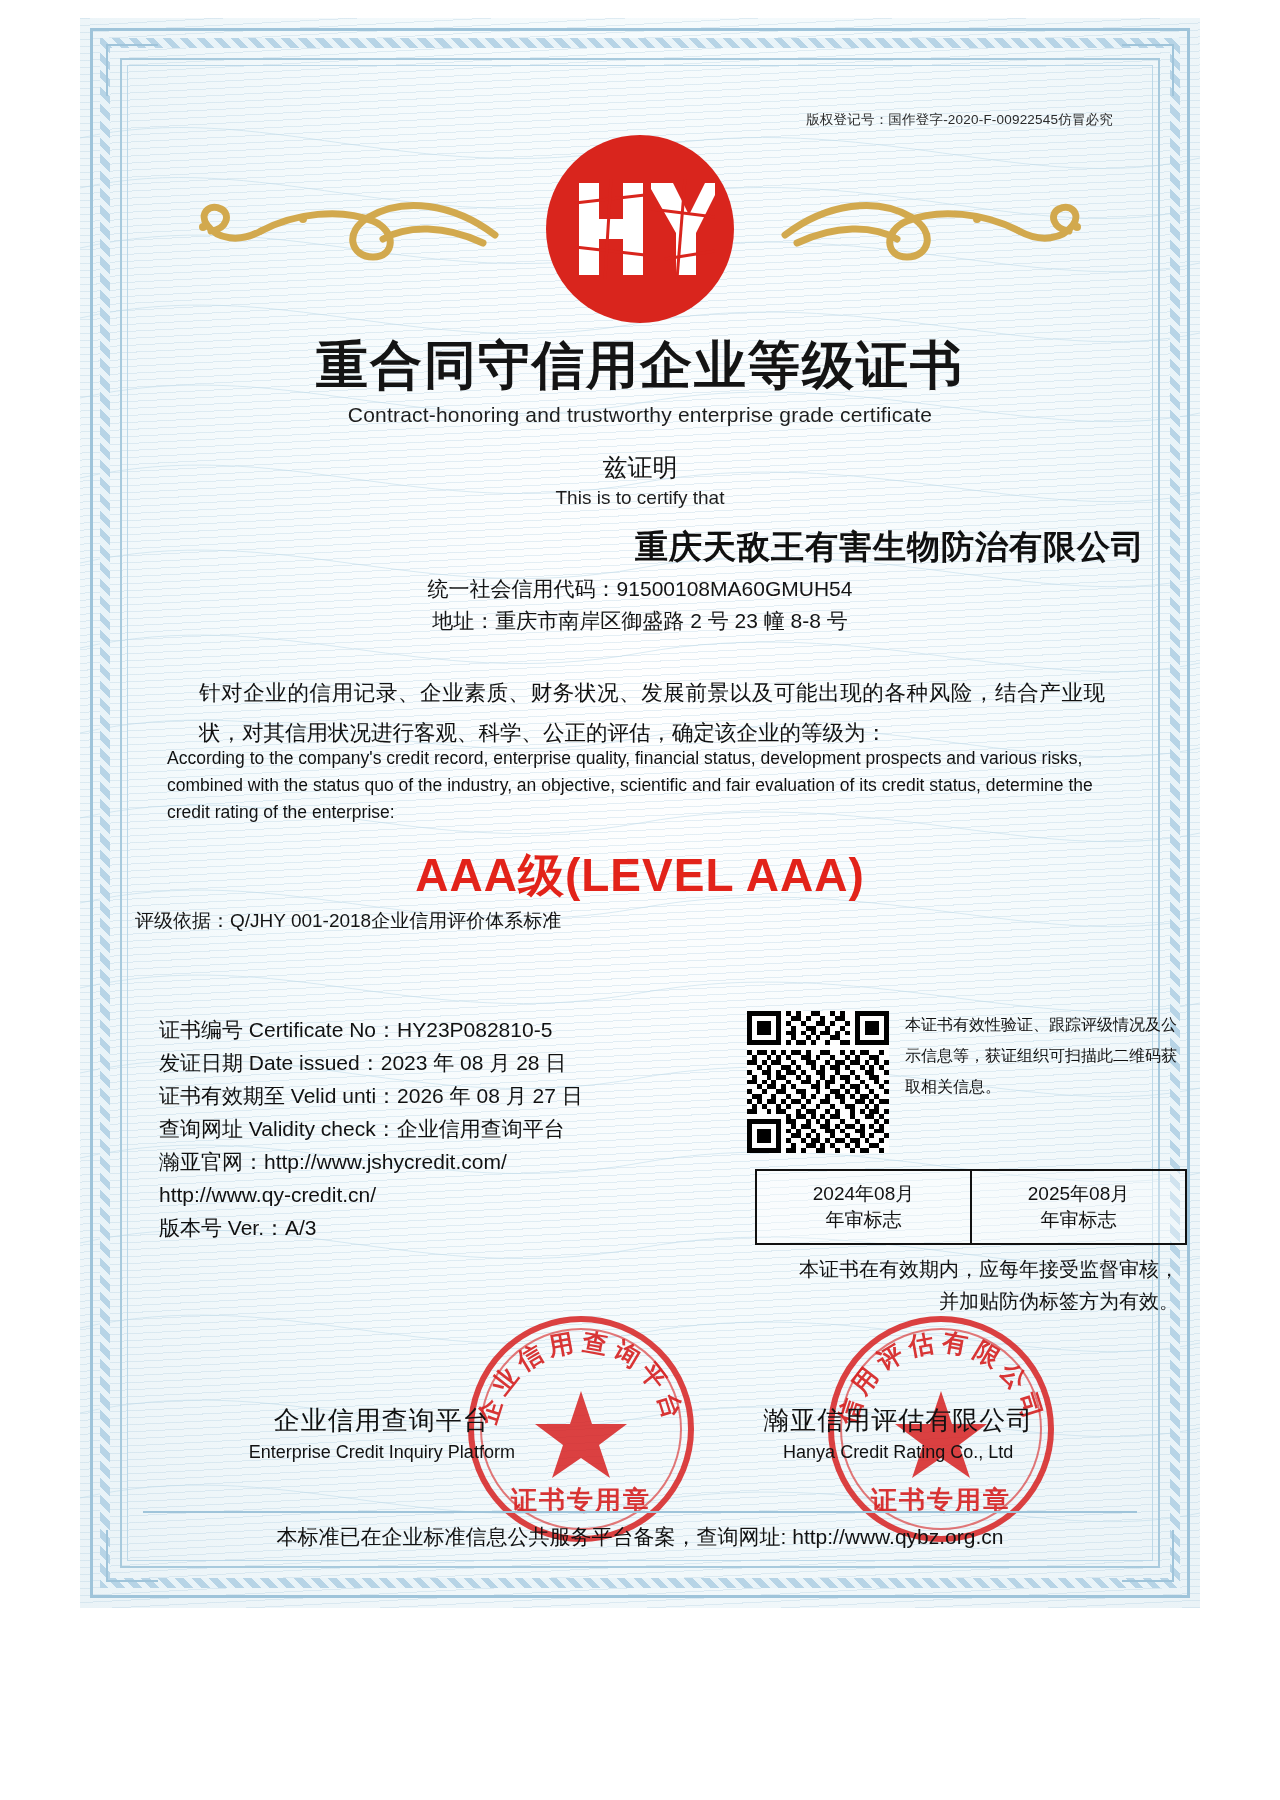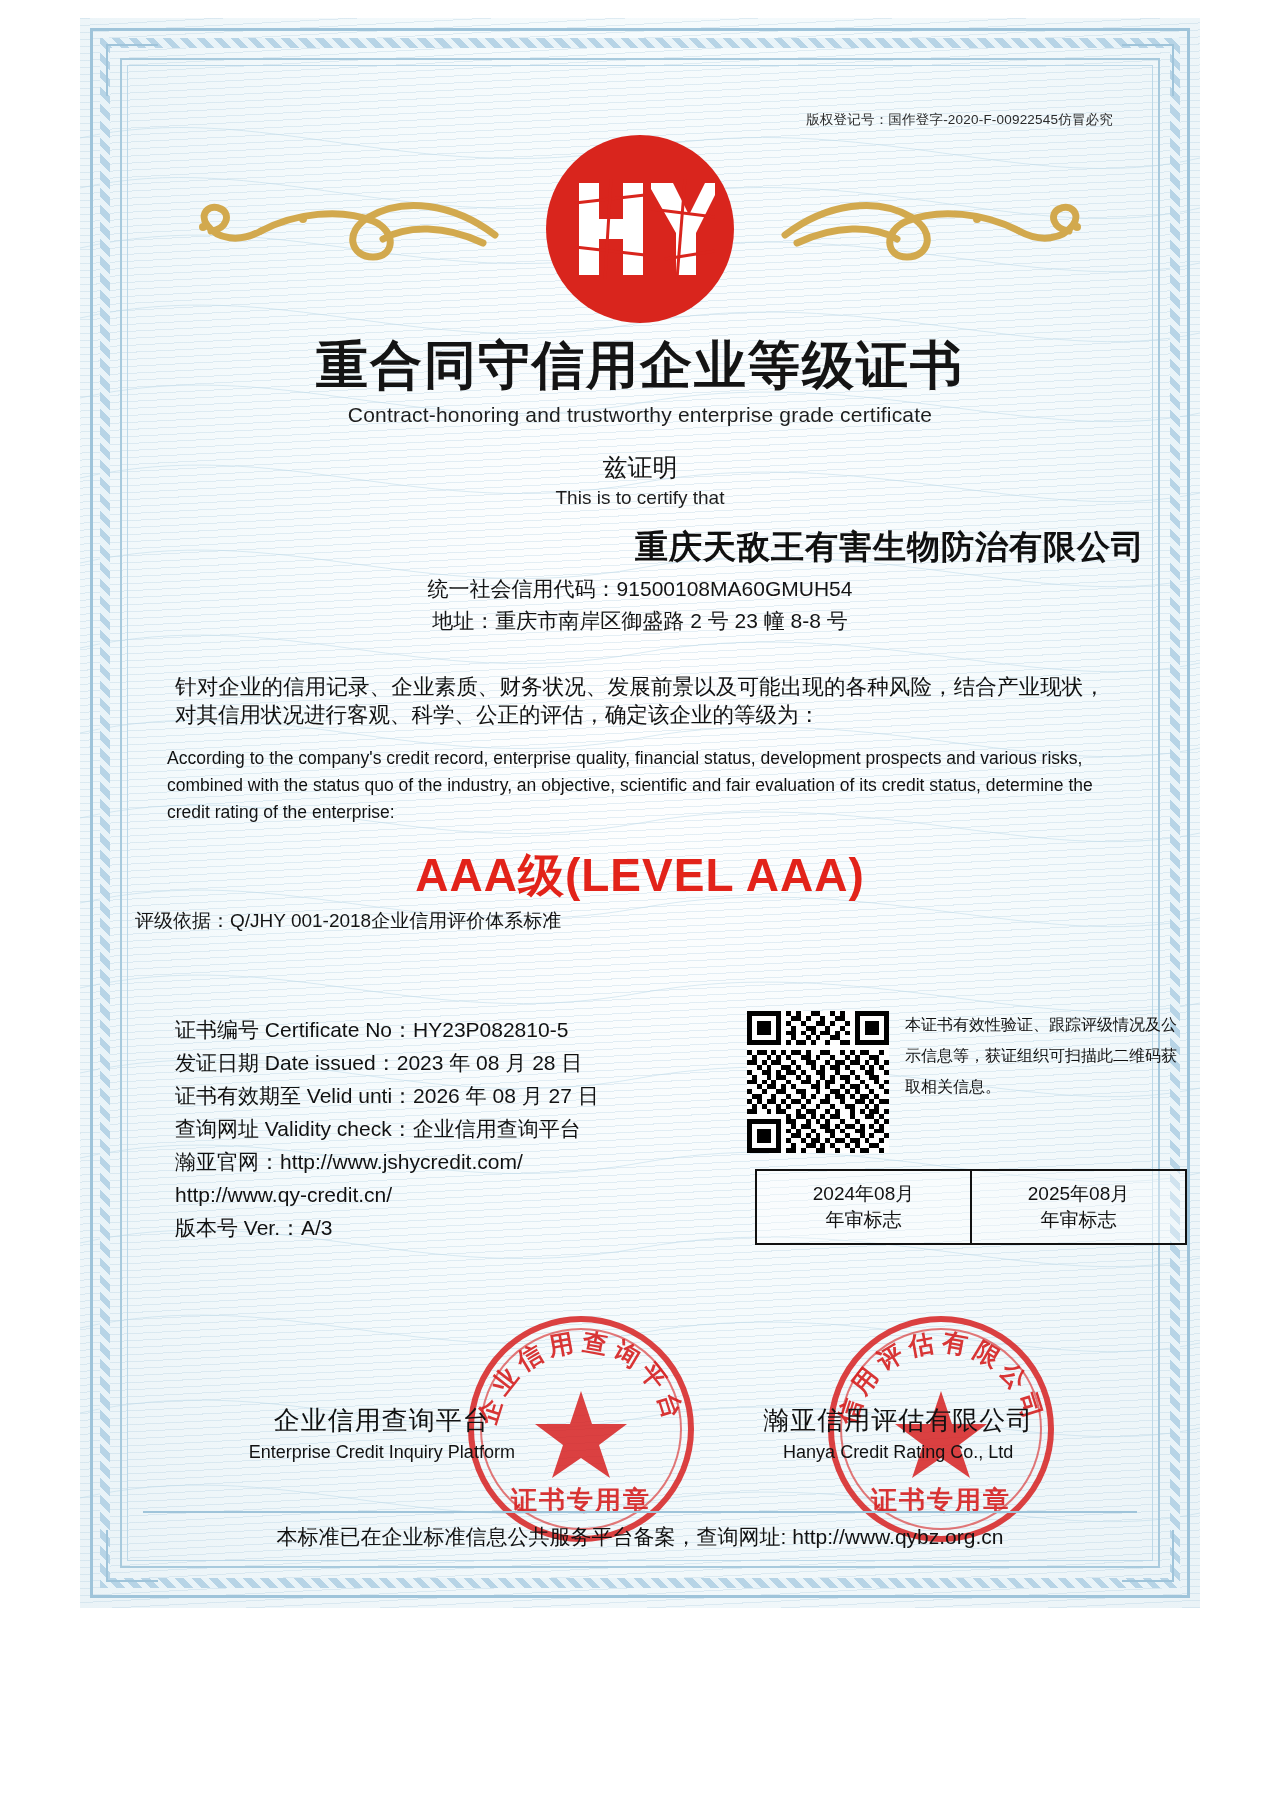--- a/index.html
+++ b/index.html
@@ -176,23 +176,23 @@
     top: 534px;
     width: 100%;
     text-align: center;
     font-size: 21px;
     color: #141414;
   }
 
   .para-cn {
     position: absolute;
     top: 600px;
-    left: 40px; right: 40px;
+    left: 64px; right: 40px;
     font-size: 21.5px;
-    line-height: 28px;
+    line-height: 40px;
     color: #111;
     text-align: justify;
     text-indent: 0;
   }
   .para-en {
     position: absolute;
     top: 672px;
     left: 32px; right: 40px;
     font-size: 17.5px;
     line-height: 27px;
@@ -223,21 +223,21 @@
     width: 100%;
     text-align: center;
     font-size: 17.5px;
     color: #141414;
   }
 
   
   .details {
     position: absolute;
     top: 940px;
-    left: 40px;
+    left: 24px;
     width: 560px;
     font-size: 21px;
     line-height: 33px;
     color: #111;
   }
   .details .row { white-space: nowrap; }
 
   
   .qr {
     position: absolute;
@@ -712,20 +712,24 @@
       <div class="stamp-box">
         <div>2024年08月</div>
         <div>年审标志</div>
       </div>
       <div class="stamp-box">
         <div>2025年08月</div>
         <div>年审标志</div>
       </div>
     </div>
 
+    <div class="annual-note">
+      <div>本证书在有效期内，应每年接受监督审核，</div>
+      <div>并加贴防伪标签方为有效。</div>
+    </div>
 
     <div class="seal left">
       <svg width="232" height="232" viewBox="0 0 232 232">
         <circle cx="116" cy="116" r="110" fill="none" stroke="#d62020" stroke-width="6" opacity="0.85"></circle>
         <circle cx="116" cy="116" r="100" fill="none" stroke="#d62020" stroke-width="2" opacity="0.6"></circle>
         <polygon points="116,78 127,111 162,111 134,132 145,165 116,145 87,165 98,132 70,111 105,111" fill="#d62020" opacity="0.85"></polygon>
         <path id="sealArcL" d="M 30 124 A 86 86 0 0 1 202 124" fill="none"></path>
         <text font-size="25" font-family="'Liberation Serif', serif" font-weight="bold" fill="#d62020" opacity="0.9" letter-spacing="6">
           <textPath href="#sealArcL" startOffset="50%" text-anchor="middle">企业信用查询平台</textPath>
         </text>

